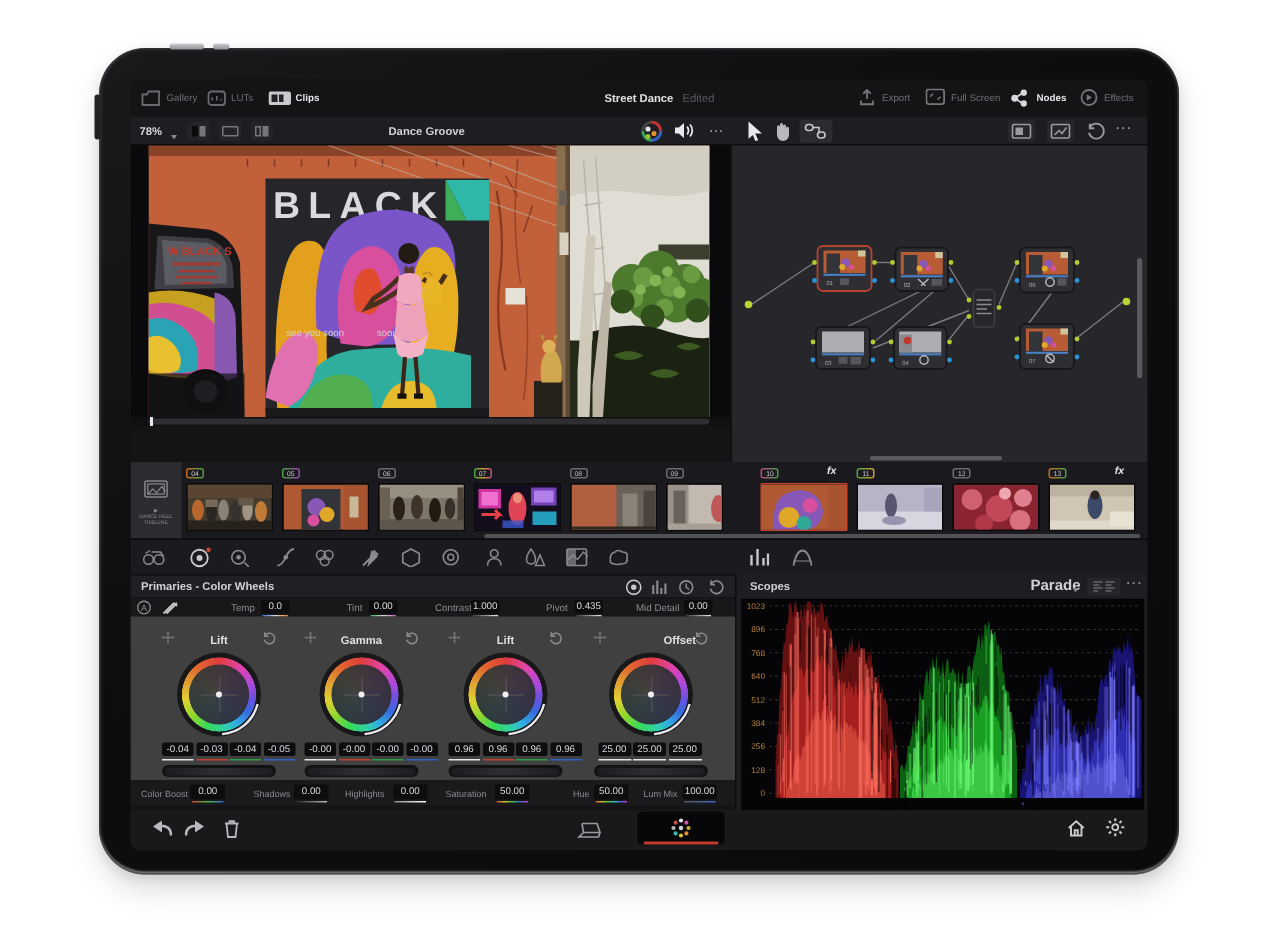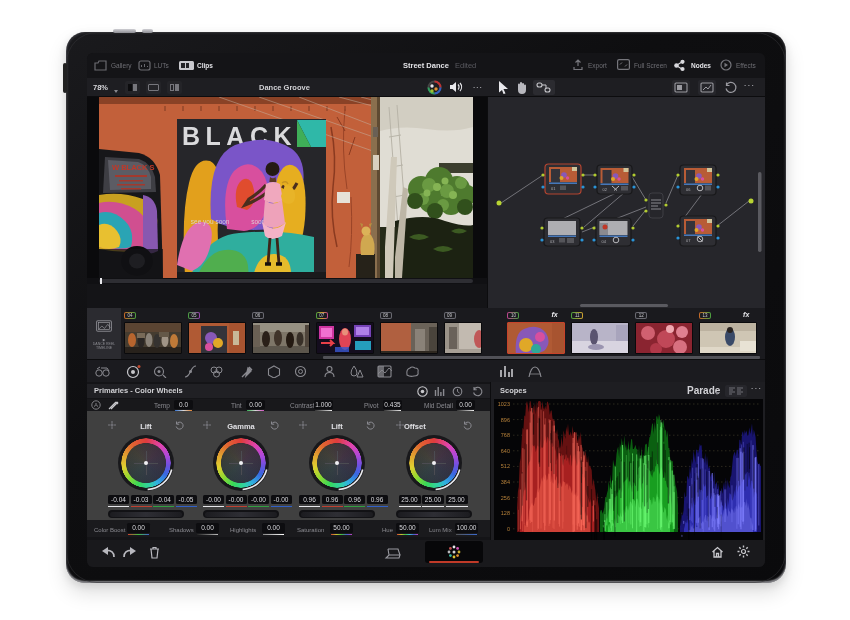--- a/index.html
+++ b/index.html
@@ -1,17 +1,17 @@
 <!DOCTYPE html>
 <html><head><meta charset="utf-8">
 <style>
 *{margin:0;padding:0;box-sizing:border-box}
 html,body{width:850px;height:620px;background:#fff;overflow:hidden;font-family:"Liberation Sans",sans-serif}
 .abs{position:absolute}
-#tablet{position:absolute;left:66px;top:32px;width:720px;height:551px;border-radius:19px;
+#tablet{position:absolute;left:66px;top:32px;width:720px;height:551px;border-radius:31px;
  background:linear-gradient(145deg,#1a1a1d 0%,#0e0e10 40%,#0a0a0c 100%);
  box-shadow:0 10px 20px rgba(0,0,0,.13), 0 3px 8px rgba(0,0,0,.10), inset 0 -2px 1.5px rgba(225,225,232,.55), inset 2px 0 2px rgba(160,160,170,.12), inset -2px 0 2px rgba(160,160,170,.10), inset 0 2px 2px rgba(150,150,160,.10);}
 #tablet::before{content:"";position:absolute;inset:0;border-radius:31px;border:1px solid #323236;opacity:.6}
 .vol{position:absolute;background:linear-gradient(#cfcfd4,#8d8d93);height:4px;border-radius:2px;top:-3px}
 #screen{position:absolute;left:21px;top:21px;width:678px;height:514px;background:#141417;border-radius:6px;overflow:hidden}
 .bar{position:absolute;left:0;width:678px}
 .txt{position:absolute;color:#9a9aa0;font-size:8px;line-height:10px;white-space:nowrap}
 svg{display:block}
 .vbox{position:absolute;top:1px;width:19px;height:9px;background:#0d0d10;border-radius:1.5px;color:#d8d8dc;font-size:6.5px;text-align:center;line-height:9px;font-family:"Liberation Sans",sans-serif}
 .vbox i{position:absolute;left:1px;right:1px;bottom:-2px;height:1.5px;display:block}
@@ -735,21 +735,21 @@
 <div class="abs" style="left:212.0px;top:84px;width:21px;height:9px;background:#0d0d10;border-radius:1.5px;color:#d8d8dc;font-size:6.5px;text-align:center;line-height:9px">0.96</div>
 <div class="abs" style="left:212.0px;top:94.5px;width:21px;height:1.8px;background:#e8e8ec"></div>
 <div class="abs" style="left:234.5px;top:84px;width:21px;height:9px;background:#0d0d10;border-radius:1.5px;color:#d8d8dc;font-size:6.5px;text-align:center;line-height:9px">0.96</div>
 <div class="abs" style="left:234.5px;top:94.5px;width:21px;height:1.8px;background:#c04030"></div>
 <div class="abs" style="left:257.0px;top:84px;width:21px;height:9px;background:#0d0d10;border-radius:1.5px;color:#d8d8dc;font-size:6.5px;text-align:center;line-height:9px">0.96</div>
 <div class="abs" style="left:257.0px;top:94.5px;width:21px;height:1.8px;background:#30a040"></div>
 <div class="abs" style="left:279.5px;top:84px;width:21px;height:9px;background:#0d0d10;border-radius:1.5px;color:#d8d8dc;font-size:6.5px;text-align:center;line-height:9px">0.96</div>
 <div class="abs" style="left:279.5px;top:94.5px;width:21px;height:1.8px;background:#3060c8"></div>
 <div class="abs" style="left:212px;top:99px;width:76px;height:8px;background:#121215;border-radius:4px"></div>
 <div class="abs" style="left:214px;top:100.5px;width:72px;height:5px;background:linear-gradient(90deg,#1c1c20,#2e2e34,#1c1c20);border-radius:3px"></div>
-<div class="txt" style="left:317px;top:11px;width:60px;text-align:left;font-size:7.5px;color:#e0e0e4;font-weight:bold">Offset</div>
+<div class="txt" style="left:317px;top:11px;width:60px;text-align:right;font-size:7.5px;color:#e0e0e4;font-weight:bold">Offset</div>
 <svg class="abs" style="left:309px;top:10px" width="8" height="8" viewBox="0 0 9 9">
           <path d="M4.5 0 V3 M4.5 6 V9 M0 4.5 H3 M6 4.5 H9" stroke="#7a7a80" stroke-width="1.2"></path>
           <circle cx="4.5" cy="4.5" r="1.2" fill="#7a7a80"></circle>
         </svg>
 <svg class="abs" style="left:376px;top:10px" width="9" height="9" viewBox="0 0 9 9">
           <path d="M1.5 3 A3.5 3.5 0 1 1 1.2 5.5 M1.5 0.5 V3.2 H4.2" fill="none" stroke="#8a8a90" stroke-width="1"></path>
         </svg>
 <div class="abs" style="left:319px;top:24px;width:56px;height:56px;border-radius:50%;background:#18181b"></div>
 <div class="abs" style="left:322px;top:27px;width:50px;height:50px;border-radius:50%;background:conic-gradient(from 0deg,#e03c3c,#e044b0 40deg,#b048d8 70deg,#7050e0 95deg,#3868e0 120deg,#30b0e0 150deg,#30d0a8 170deg,#38d858 200deg,#90d830 230deg,#e0d030 260deg,#e0a030 290deg,#e06830 320deg,#e03c3c 360deg);-webkit-mask:radial-gradient(circle,transparent 0 19.5px,#000 20px 24.5px,transparent 25px)"></div>
 <div class="abs" style="left:327px;top:32px;width:40px;height:40px;border-radius:50%;background:radial-gradient(circle,#36363c 0%,#2f2f35 60%,#28282d 100%)"></div>

